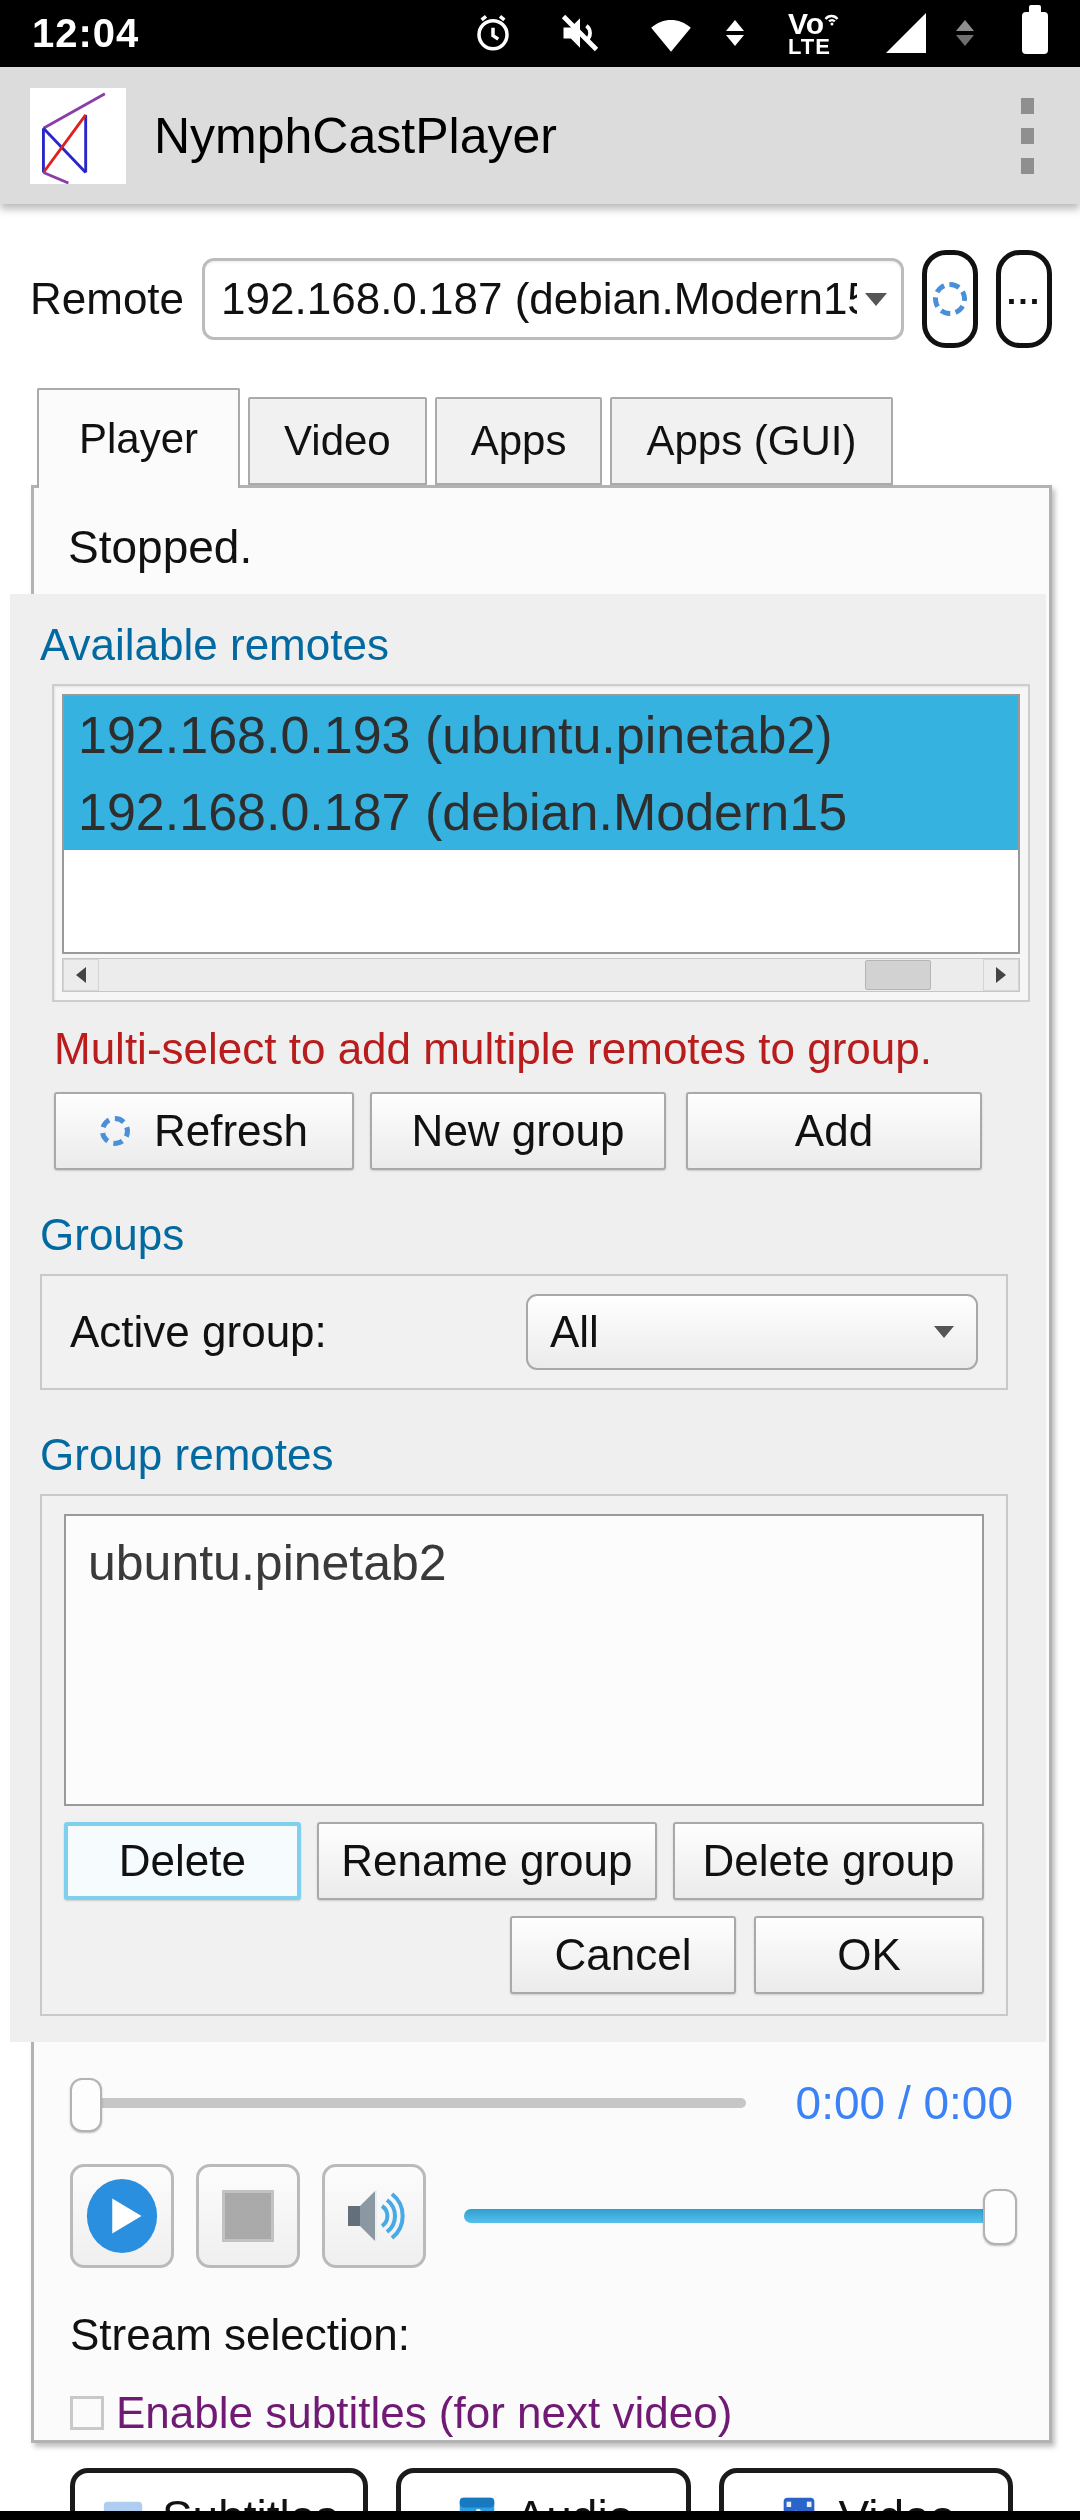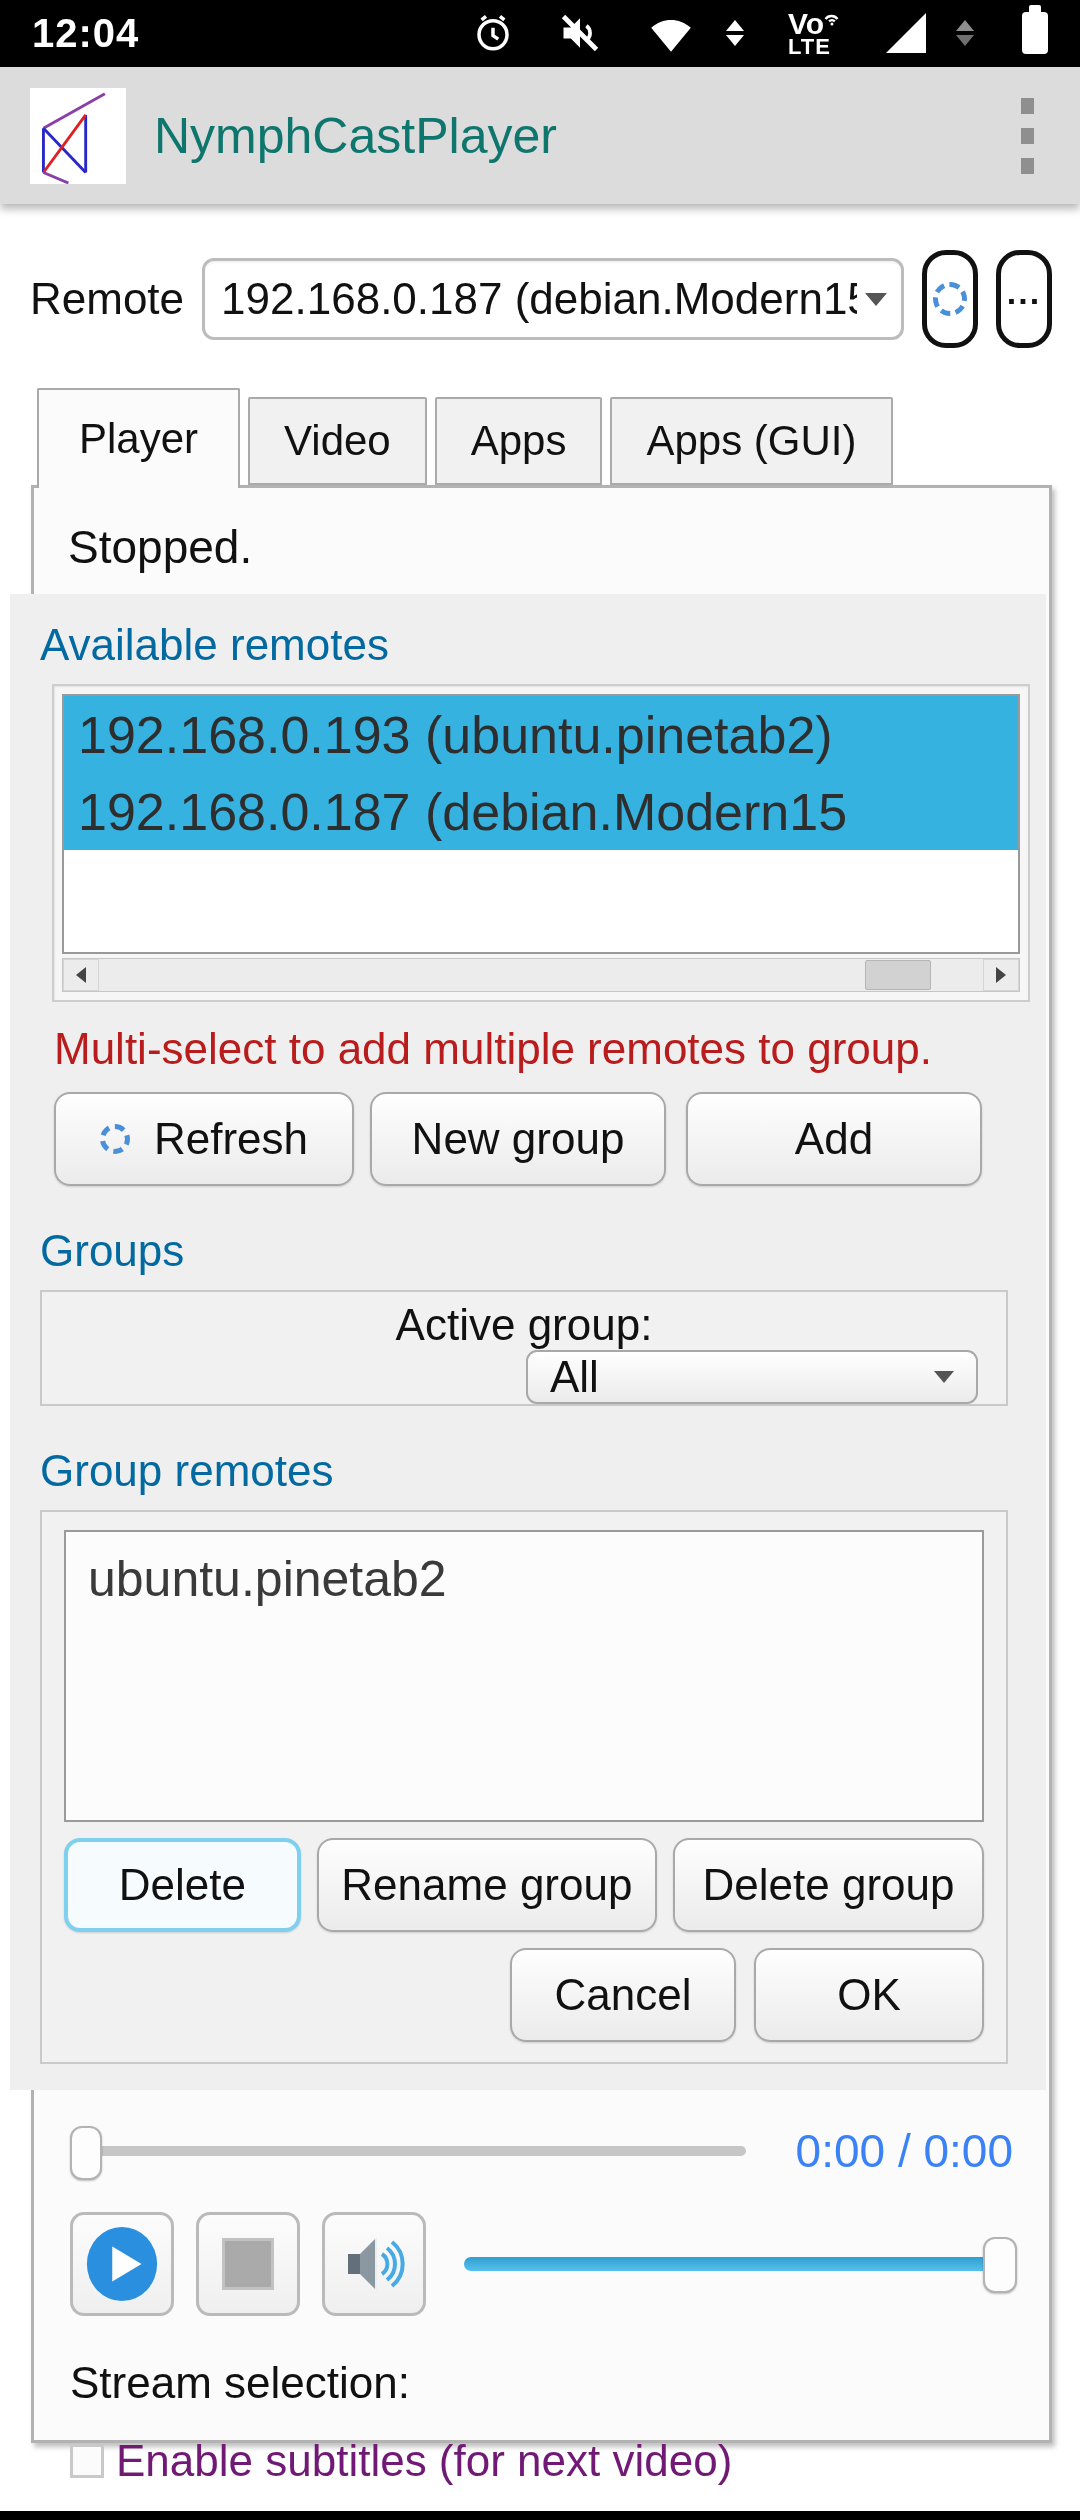--- a/index.html
+++ b/index.html
@@ -27,21 +27,21 @@
   .sig-tri{width:0;height:0;border-left:40px solid transparent;border-bottom:40px solid #fff;}
   .battery{width:26px;height:42px;background:#fff;border-radius:4px;position:relative;margin-left:4px;}
   .battery:before{content:"";position:absolute;top:-7px;left:7px;width:12px;height:7px;background:#fff;border-radius:2px 2px 0 0;}
   
   .app-bar{
     height:137px;background:#dcdcdc;display:flex;align-items:center;
     padding:0 30px;box-sizing:border-box;position:relative;z-index:6;
     box-shadow:0 5px 8px rgba(0,0,0,0.28);
   }
   .logo{width:96px;height:96px;background:#fff;flex:none;}
-  .app-title{font-size:50px;color:#0f766e;margin-left:28px;flex:1;}
+  .app-title{font-size:50px;color:#000000;margin-left:28px;flex:1;}
   .overflow{display:flex;flex-direction:column;gap:14px;padding:10px;margin-right:6px;}
   .overflow i{width:13px;height:16px;background:#8f8f8f;display:block;}
   
   .remote-row{display:flex;align-items:center;margin:46px 28px 0 30px;gap:18px;}
   .remote-label{font-size:44px;color:#111;flex:none;}
   .remote-combo{
     flex:1;height:82px;border:3px solid #bcbcbc;border-radius:12px;background:#fff;
     display:flex;align-items:center;padding:0 14px 0 16px;box-sizing:border-box;overflow:hidden;
     box-shadow:inset 0 2px 2px rgba(0,0,0,0.05);
   }
@@ -86,32 +86,32 @@
   .list-item.selected{background:var(--selection,#35b2e0);}
   .hscroll{height:32px;margin-top:4px;border:1px solid #c6c6c6;background:#ececec;display:flex;align-items:stretch;}
   .hs-arrow{width:36px;display:flex;align-items:center;justify-content:center;background:#ececec;border:1px solid #d5d5d5;box-sizing:border-box;}
   .tri-l{width:0;height:0;border-top:8px solid transparent;border-bottom:8px solid transparent;border-right:10px solid #444;}
   .tri-r{width:0;height:0;border-top:8px solid transparent;border-bottom:8px solid transparent;border-left:10px solid #444;}
   .hs-track{flex:1;position:relative;}
   .hs-thumb{position:absolute;top:1px;bottom:1px;right:52px;width:64px;background:#d2d2d2;border:1px solid #b5b5b5;border-radius:2px;}
   .hint{font-size:44px;color:#b91c1c;margin:22px 0 18px 20px;}
   .btn-row{display:flex;gap:20px;margin-left:20px;}
   .btn{
-    height:94px;border:2px solid #a9a9a9;border-radius:16px;
+    height:78px;border:2px solid #a9a9a9;border-radius:3px;
     background:linear-gradient(#fefefe,#ebebeb);
     display:flex;align-items:center;justify-content:center;gap:24px;
     font-size:44px;color:#111;box-sizing:border-box;box-shadow:0 1px 2px rgba(0,0,0,0.15);
   }
   .w-refresh{width:300px;} .w-newgroup{width:296px;margin-left:-4px;} .w-add{width:296px;}
   .ring-sm{width:20px;height:20px;border:5px dashed var(--accent-blue,#4a90d9);border-radius:50%;flex:none;}
   .group-box{
     margin:14px 0 0 6px;width:968px;border:2px solid #c9c9c9;background:#f1f1f1;
     box-sizing:border-box;
   }
-  .group-box.row1{height:116px;display:flex;align-items:center;padding:8px 28px;flex-direction:column;}
+  .group-box.row1{height:116px;display:flex;align-items:center;padding:8px 28px;}
   .gb-label{font-size:44px;color:#111;}
   .combo{
     margin-left:auto;width:452px;height:76px;border:2px solid #a8a8a8;border-radius:11px;
     background:linear-gradient(#ffffff,#ebebeb);display:flex;align-items:center;
     padding:0 22px;box-sizing:border-box;font-size:44px;color:#111;
   }
   .combo .caret{margin-left:auto;border-top-width:12px;border-left-width:10px;border-right-width:10px;}
   .group-box.col{padding:18px 22px 20px;margin-top:14px;}
   .listbox2{border:2px solid #9a9a9a;background:#fcfcfc;height:292px;box-sizing:border-box;
     font-size:50px;color:#3a3a3a;padding:18px 0 0 22px;}

